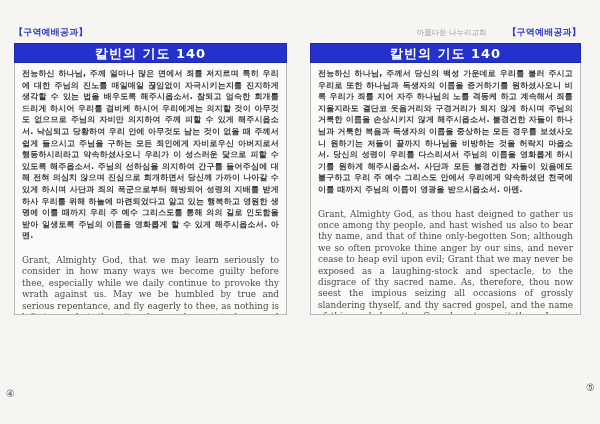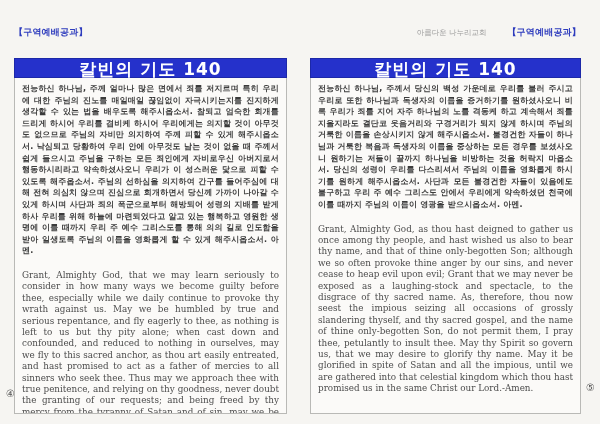--- a/index.html
+++ b/index.html
@@ -14,39 +14,39 @@
   .page-left{left:14px;width:273px;}
   .page-right{left:310px;width:271px;}
 
   .hdr-row{height:16px;font-size:9px;line-height:16px;white-space:nowrap;}
   .hdr-left{text-align:left;}
   .hdr-right{text-align:right;}
   .hdr-brand{color:#2d3bbd;font-weight:bold;letter-spacing:.2px;}
   .hdr-church{color:#9b9b9b;font-size:7.5px;margin-right:18px;}
 
   .title-bar{
-    margin-top:18px;
+    margin-top:3px;
     height:20px;
     background:#2531cb;
     border:1px solid #1c28a8;
     color:#ffffff;
     font-weight:bold;
-    font-size:17px;
+    font-size:13px;
     text-align:center;
     line-height:20px;
     letter-spacing:1px;
     box-sizing:border-box;
   }
 
   .content-box{
     border:1px solid #b9b9b6;
     border-top:none;
     background:#fbfaf8;
     box-sizing:border-box;
-    height:336px;
+    height:252px;
     padding:5px 7px 4px 7px;
     overflow:hidden;
   }
 
   p{margin:0;}
   .kr-text{
     font-size:8px;
     line-height:11.6px;
     color:#3b3b3b;
     font-weight:600;

